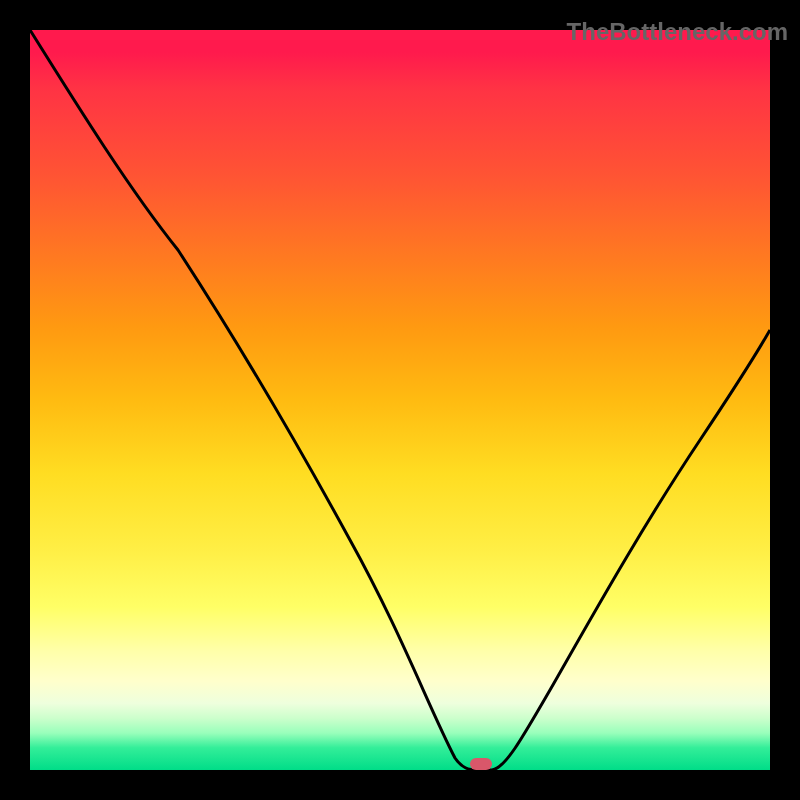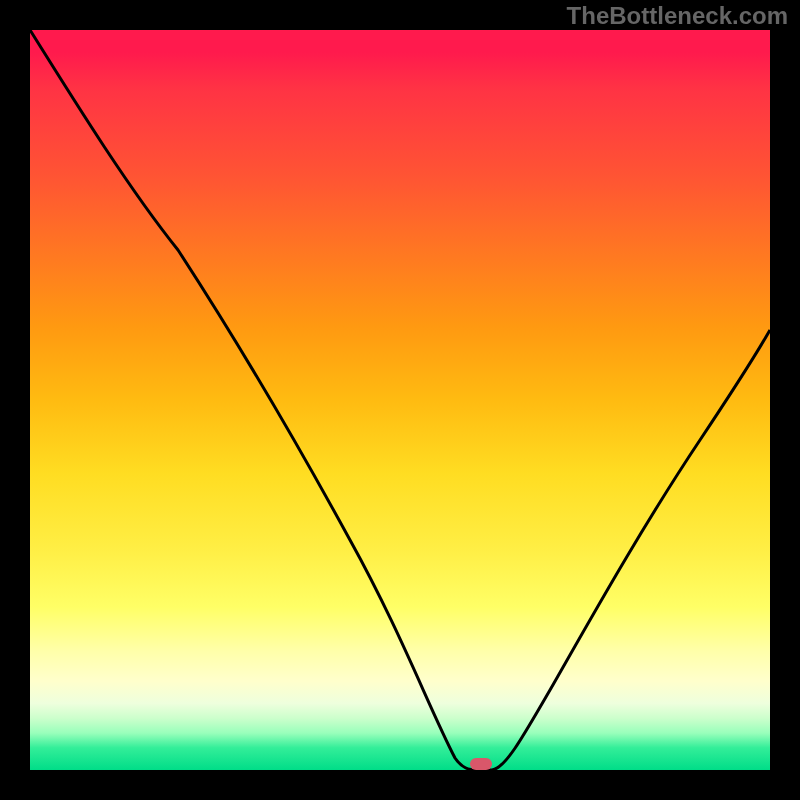--- a/index.html
+++ b/index.html
@@ -5,21 +5,21 @@
   * { margin: 0; padding: 0; box-sizing: border-box; }
   body {
     width: 800px;
     height: 800px;
     background: #000;
     position: relative;
     overflow: hidden;
   }
   .watermark {
     position: absolute;
-    top: 2px;
+    top: 18px;
     right: 12px;
     font-family: Arial, sans-serif;
     font-size: 24px;
     font-weight: bold;
     color: #666666;
     z-index: 10;
   }
   .plot-area {
     position: absolute;
     left: 30px;

